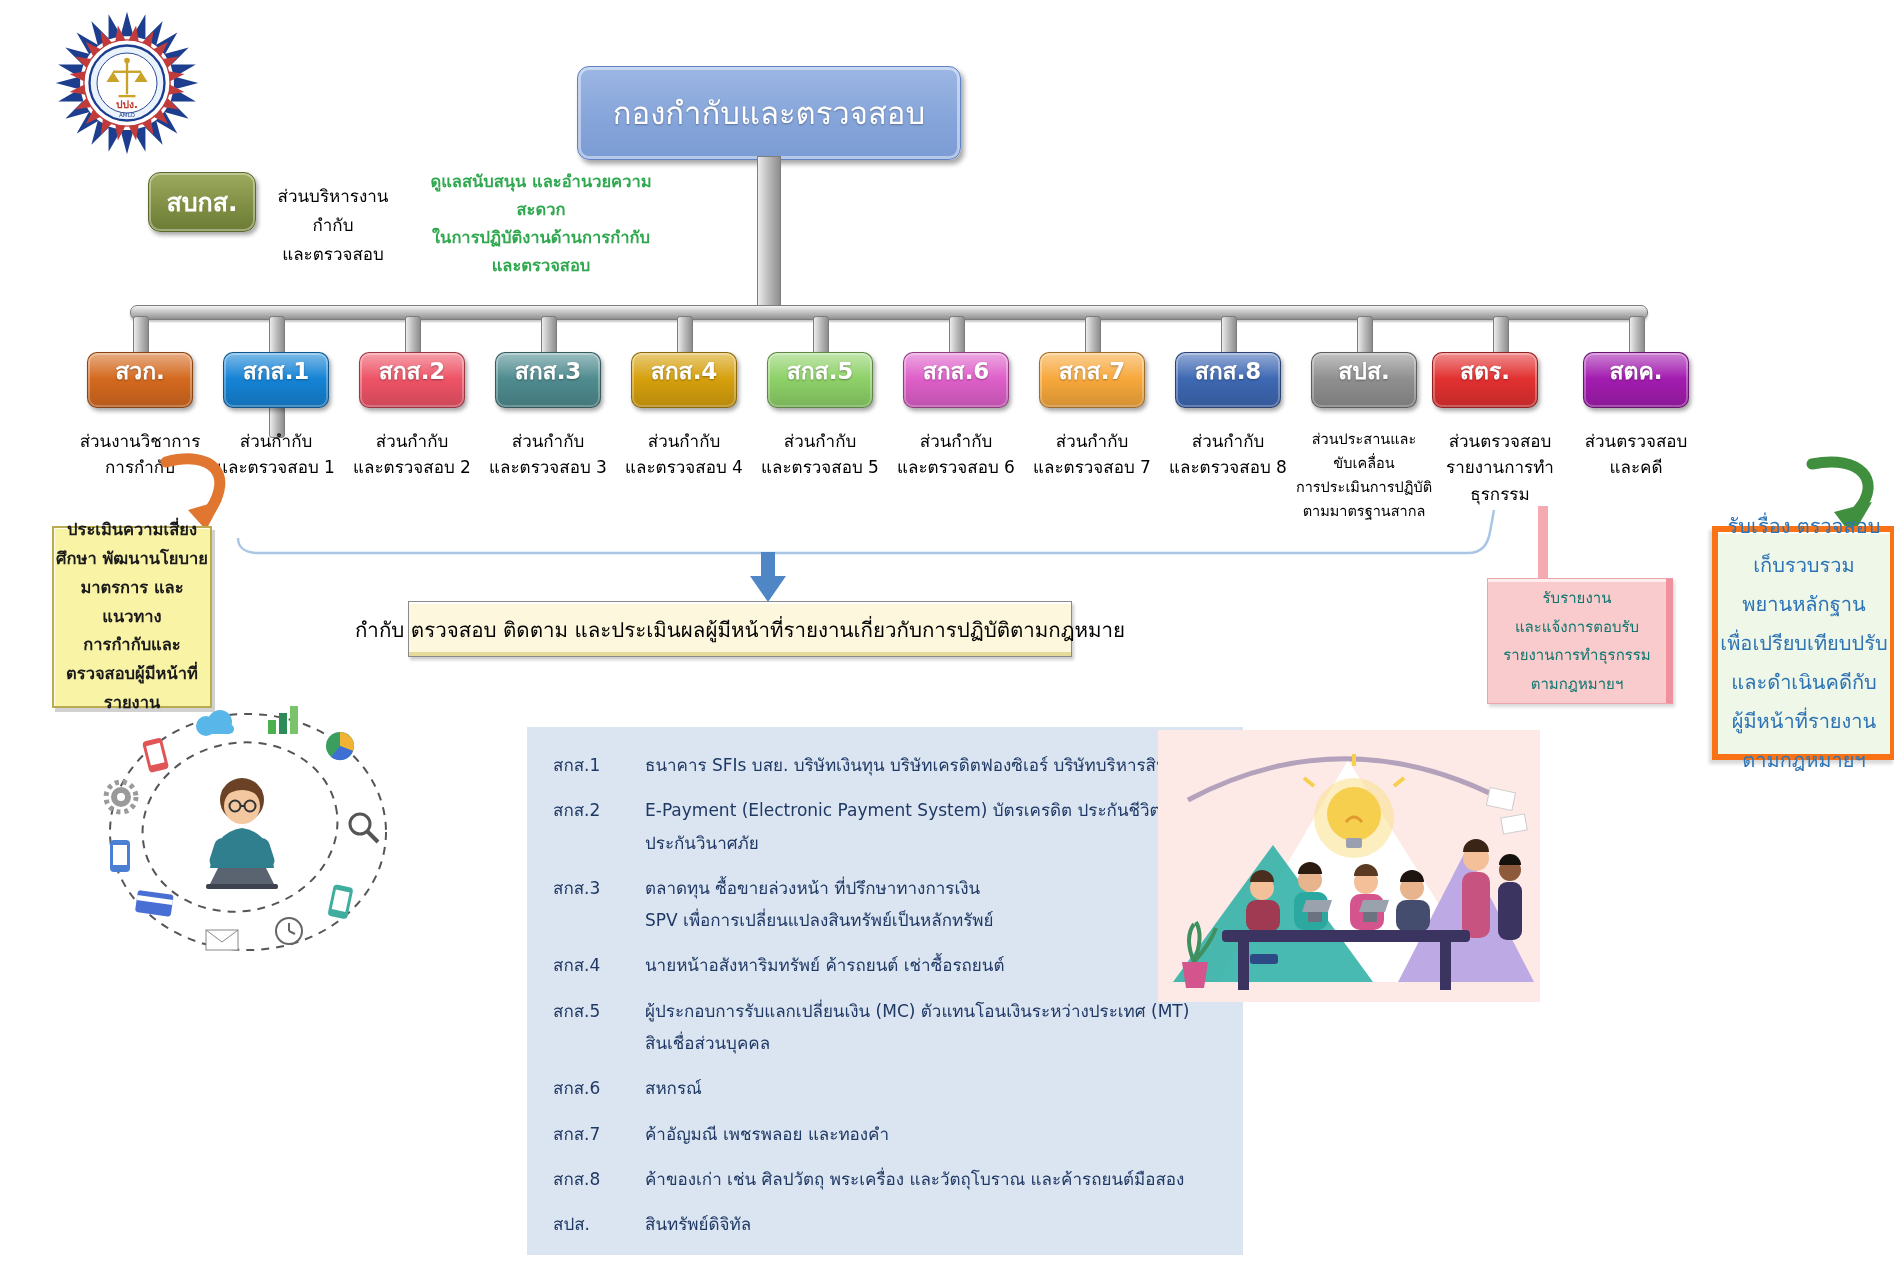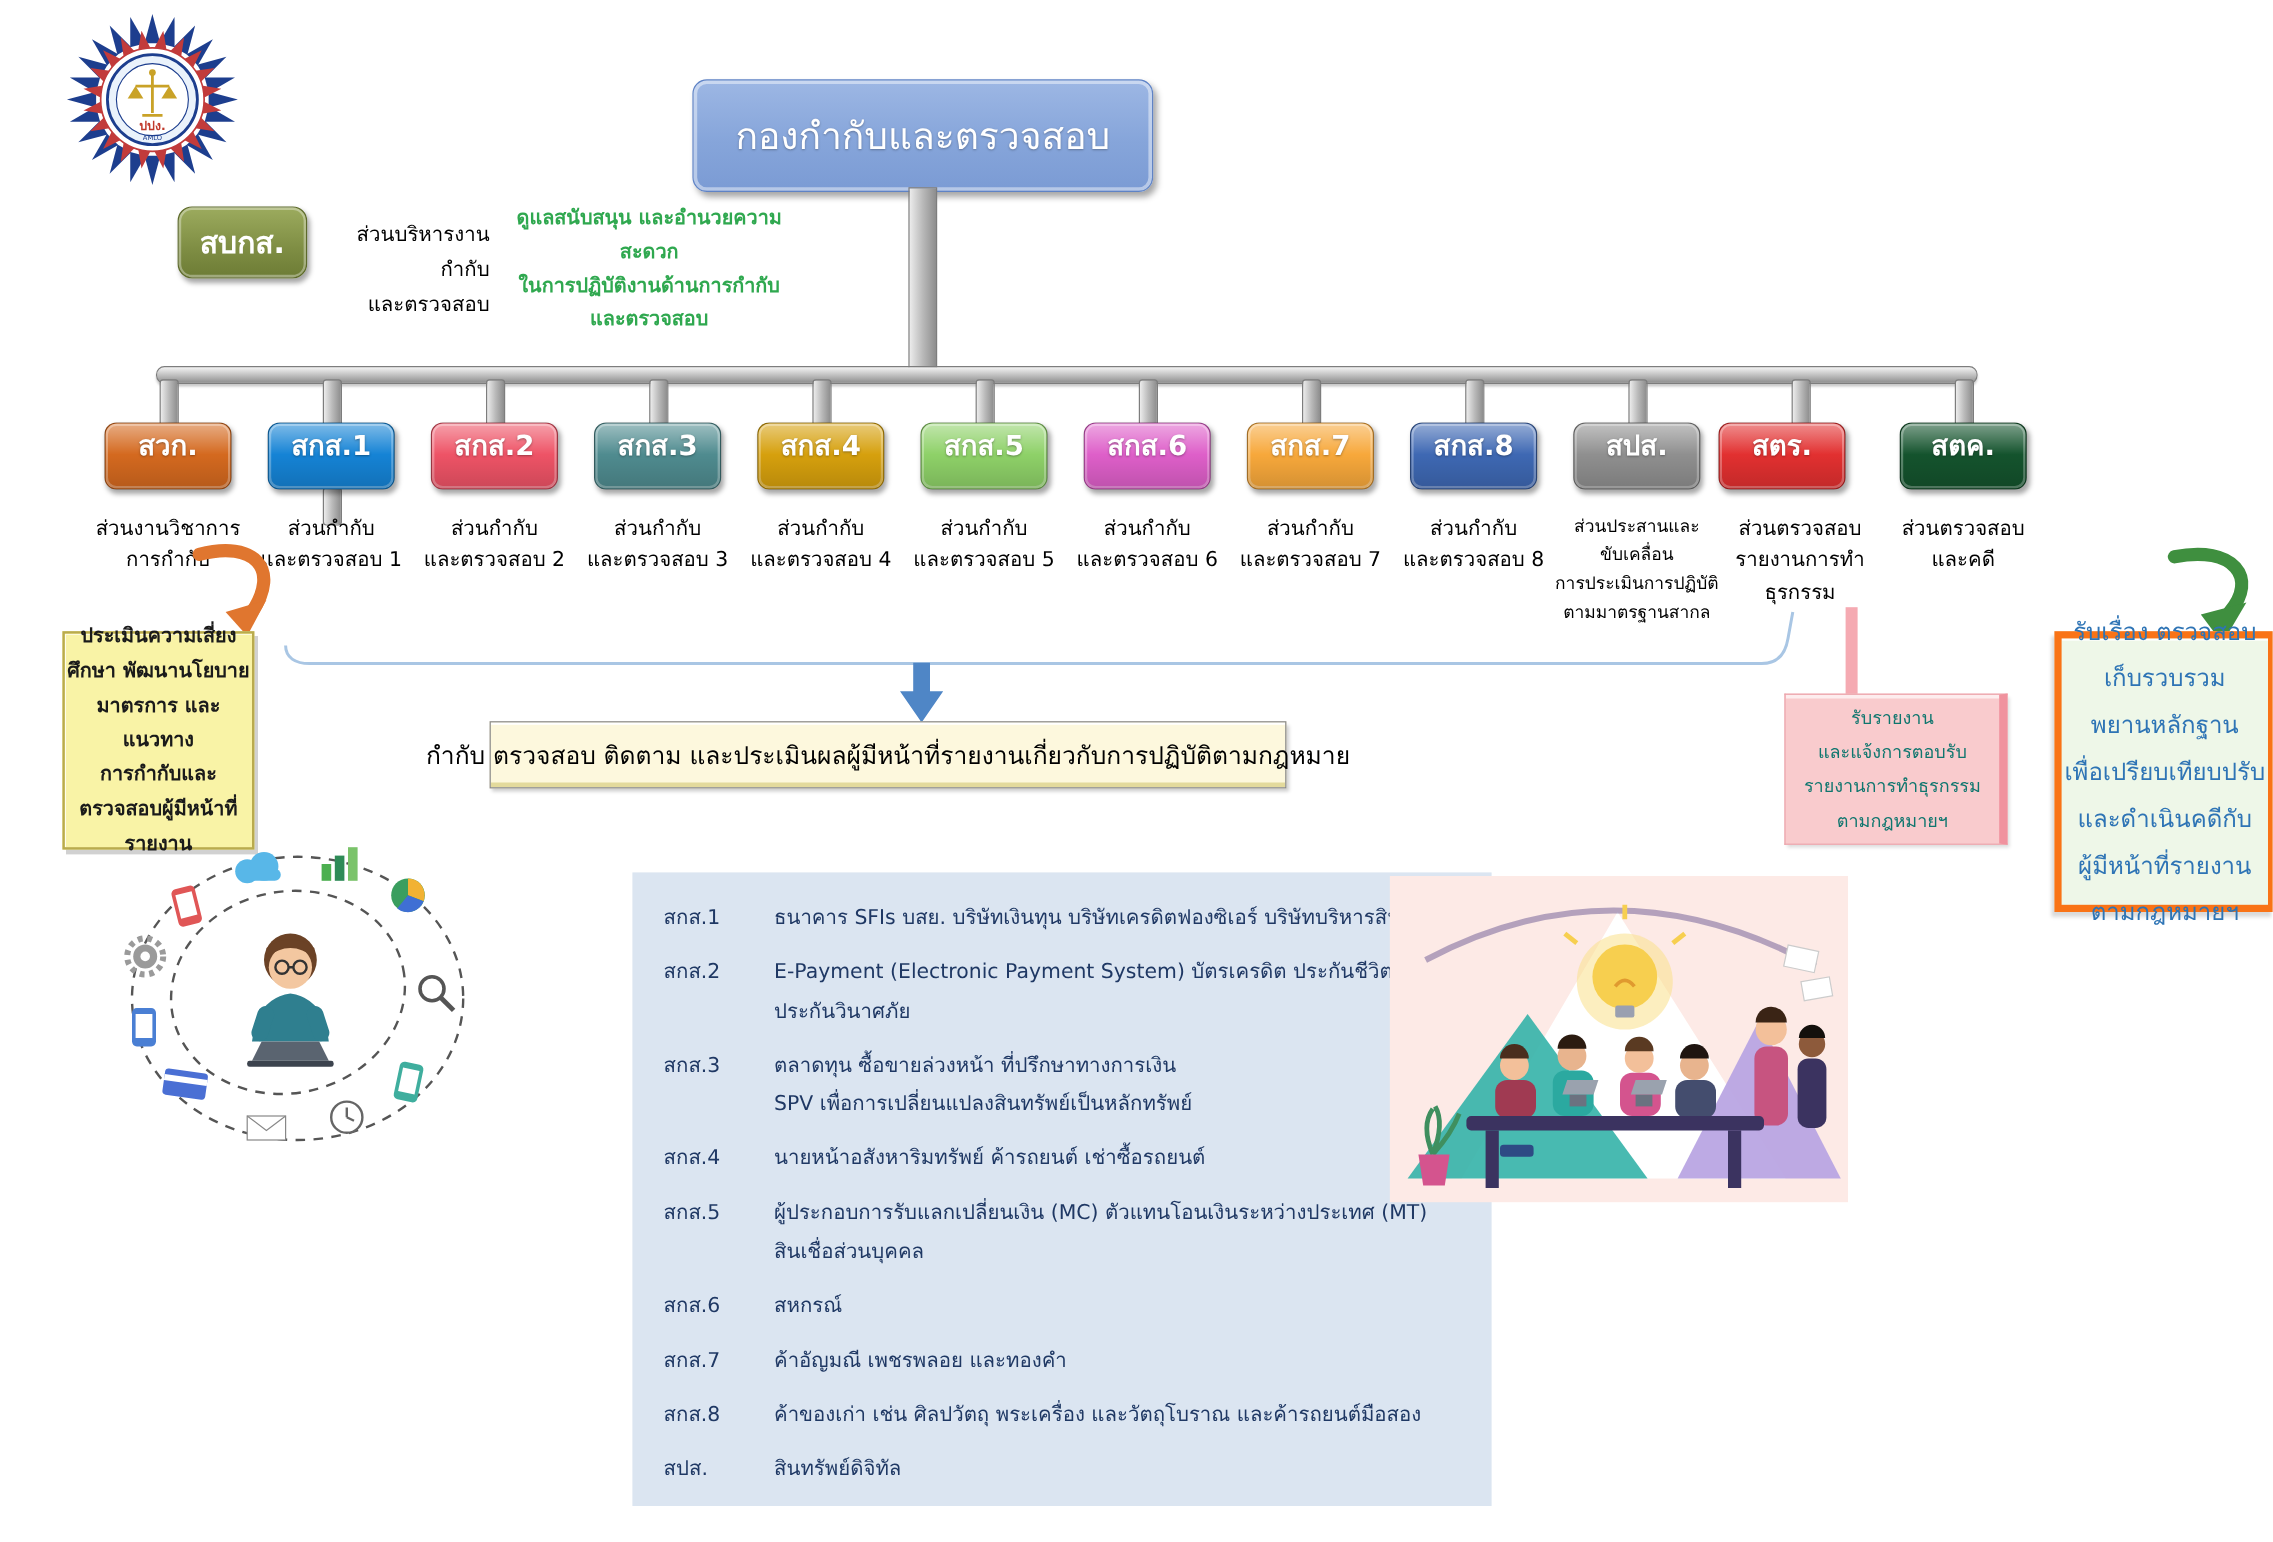--- a/index.html
+++ b/index.html
@@ -10,21 +10,21 @@
     background:linear-gradient(180deg,#9db7e4,#86a5da 55%,#7b9bd4);border:1px solid #5f83c5;
     box-shadow:inset 0 0 0 3px rgba(255,255,255,.45), 3px 4px 5px rgba(0,0,0,.35);
     display:flex;align-items:center;justify-content:center;}
   .title-box span{font-size:31px;font-weight:normal;color:#fff;text-shadow:0 1px 2px rgba(0,0,0,.3);}
   
   .admin-box{position:absolute;left:148px;top:172px;width:106px;height:58px;border-radius:12px;
     background:linear-gradient(180deg,#9cab5e,#7e8d43 60%,#6d7c35);border:1px solid #5d6a2b;
     box-shadow:inset 0 0 0 2px rgba(255,255,255,.35),2px 3px 4px rgba(0,0,0,.35);
     display:flex;align-items:center;justify-content:center;}
   .admin-box span{font-size:25px;font-weight:bold;color:#fff;}
-  .admin-label{position:absolute;left:258px;top:182px;width:150px;text-align:right;font-size:17px;
+  .admin-label{position:absolute;left:258px;top:182px;width:150px;text-align:center;font-size:17px;
     line-height:1.7;white-space:pre-line;color:#000;}
   .admin-note{position:absolute;left:416px;top:168px;width:250px;text-align:center;font-size:16.5px;
     font-weight:bold;line-height:1.7;white-space:pre-line;color:#2fa84f;}
   
   .metal{background:linear-gradient(90deg,#ececec,#b9b9b9 50%,#8d8d8d);border:1px solid #7d7d7d;}
   .trunk{position:absolute;left:757px;top:156px;width:22px;height:152px;}
   .hbar{position:absolute;left:130px;top:305px;width:1516px;height:13px;border-radius:7px;
     background:linear-gradient(180deg,#f4f4f4,#c6c6c6 45%,#8f8f8f);border:1px solid #7d7d7d;
     box-shadow:0 2px 2px rgba(0,0,0,.22);}
   .substub{position:absolute;left:269px;top:406px;width:14px;height:30px;border-radius:3px;}
@@ -261,21 +261,21 @@
     <div class="ubox" style="background: rgb(226, 48, 48); margin-left: 12px;">
           <span>สตร.</span>
         </div>
     <div class="ulabel">ส่วนตรวจสอบ
 รายงานการทำ
 ธุรกรรม</div>
   </div>
 
   <div class="unit" style="left: 1556px;">
     <div class="stub metal"></div>
-    <div class="ubox" style="background: #14532d;">
+    <div class="ubox" style="background: #a21caf;">
           <span>สตค.</span>
         </div>
     <div class="ulabel">ส่วนตรวจสอบ
 และคดี</div>
   </div>
 </div>
 
   <svg style="position:absolute;left:148px;top:448px;" width="100" height="90" viewBox="0 0 100 90">
     <path d="M18,14 C64,2 86,26 62,62" fill="none" stroke="#e0762f" stroke-width="11" stroke-linecap="round"></path>
     <polygon points="74,52 58,82 40,62" fill="#e0762f"></polygon>

